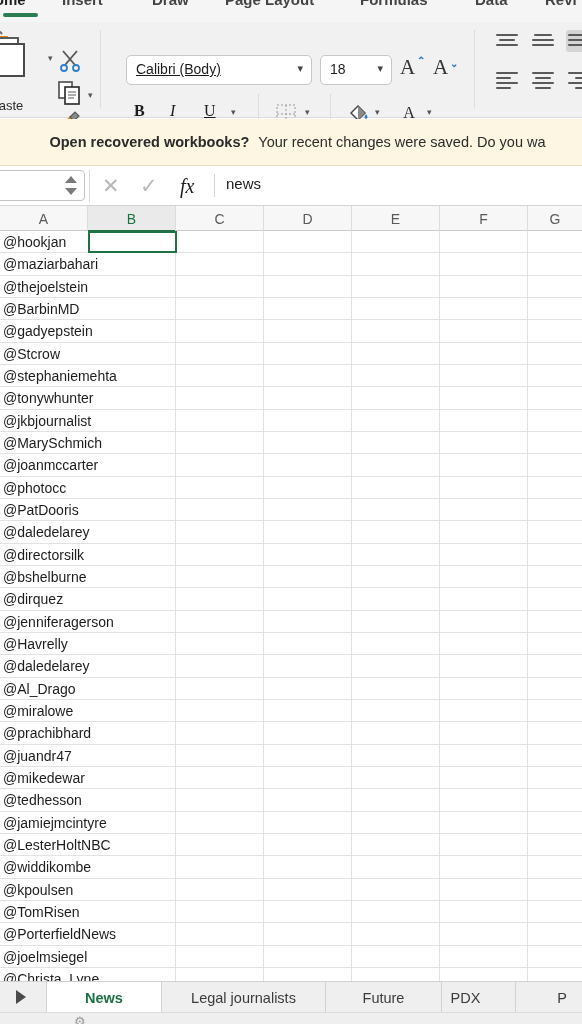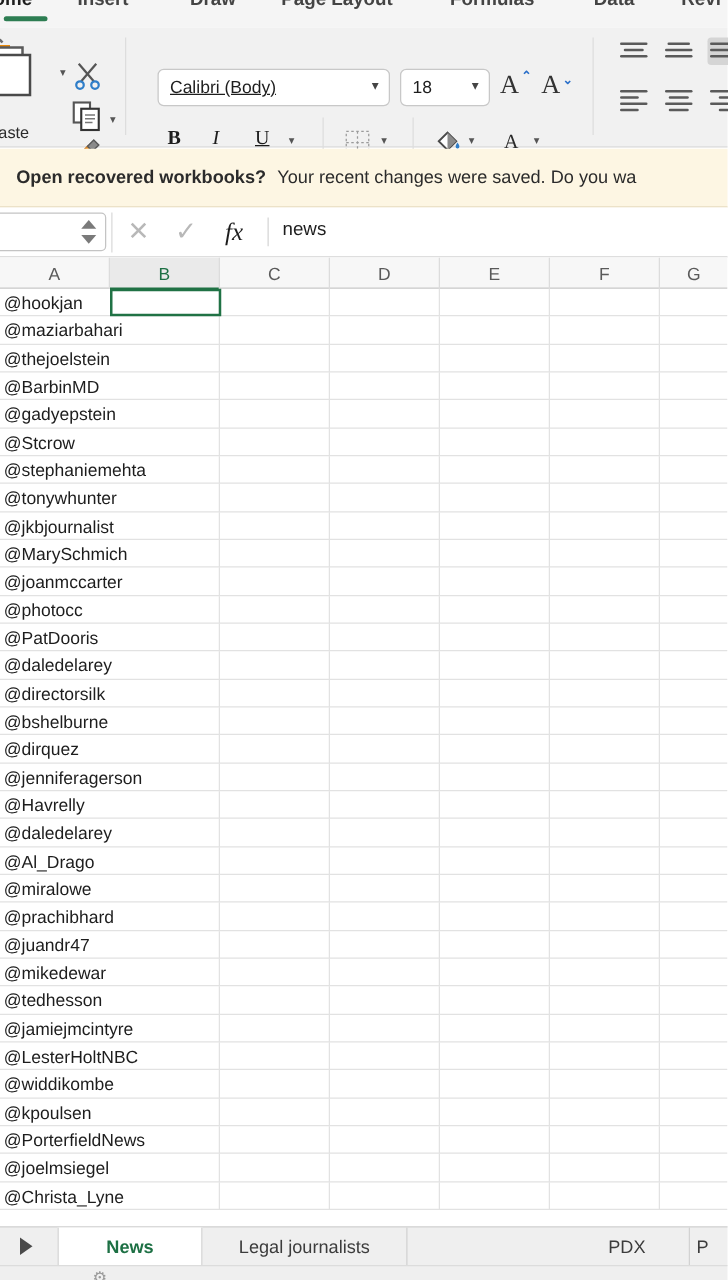--- a/index.html
+++ b/index.html
@@ -106,21 +106,21 @@
   }
   .align-line {
     position: absolute; height: 2px; background: #5a5a5a; border-radius: 1px;
   }
 
   
   .notif {
     position: absolute; top: 119px; left: 0; width: 582px; height: 47px;
     background: #fdf6e3;
     border-bottom: 1px solid #e6dcc0;
-    display: flex; align-items: center;
+    display: flex; align-items: center; justify-content: center;
   }
   .notif-strong {
     font-size: 14.5px; font-weight: bold; color: #2b2b2b;
     margin-left: 13px; white-space: nowrap;
   }
   .notif-text {
     font-size: 14.5px; color: #2b2b2b; margin-left: 9px; white-space: nowrap;
   }
 
   
@@ -715,20 +715,29 @@
       <div class="grid-row">
         <div class="cell colA">@kpoulsen</div>
         <div class="cell colB"></div>
         <div class="cell colC"></div>
         <div class="cell colD"></div>
         <div class="cell colE"></div>
         <div class="cell colF"></div>
         <div class="cell colG"></div>
       </div>
       <div class="grid-row">
+        <div class="cell colA">@TomRisen</div>
+        <div class="cell colB"></div>
+        <div class="cell colC"></div>
+        <div class="cell colD"></div>
+        <div class="cell colE"></div>
+        <div class="cell colF"></div>
+        <div class="cell colG"></div>
+      </div>
+      <div class="grid-row">
         <div class="cell colA">@PorterfieldNews</div>
         <div class="cell colB"></div>
         <div class="cell colC"></div>
         <div class="cell colD"></div>
         <div class="cell colE"></div>
         <div class="cell colF"></div>
         <div class="cell colG"></div>
       </div>
       <div class="grid-row">
         <div class="cell colA">@joelmsiegel</div>
@@ -748,19 +757,20 @@
         <div class="cell colF"></div>
         <div class="cell colG"></div>
       </div>
     </div>
 </div>
 
 <div class="sheet-bar">
   <span class="nav-arrow"></span>
   <div class="sheet-tab active" style="left:46px;  width:116px;">News</div>
   <div class="sheet-tab" style="left:162px; width:164px;">Legal journalists</div>
-  <div class="sheet-tab" style="left:452px; width:100px;">PDX</div>
+  <div class="sheet-tab" style="left:326px; width:116px;">Future</div>
+  <div class="sheet-tab" style="left:416px; width:100px;">PDX</div>
   <div class="sheet-tab" style="left:542px; width:40px; border-right:none;">P</div>
 </div>
 
 <div class="status-strip">
   <span class="status-gear">⚙</span>
 </div>
 
 </body></html>

